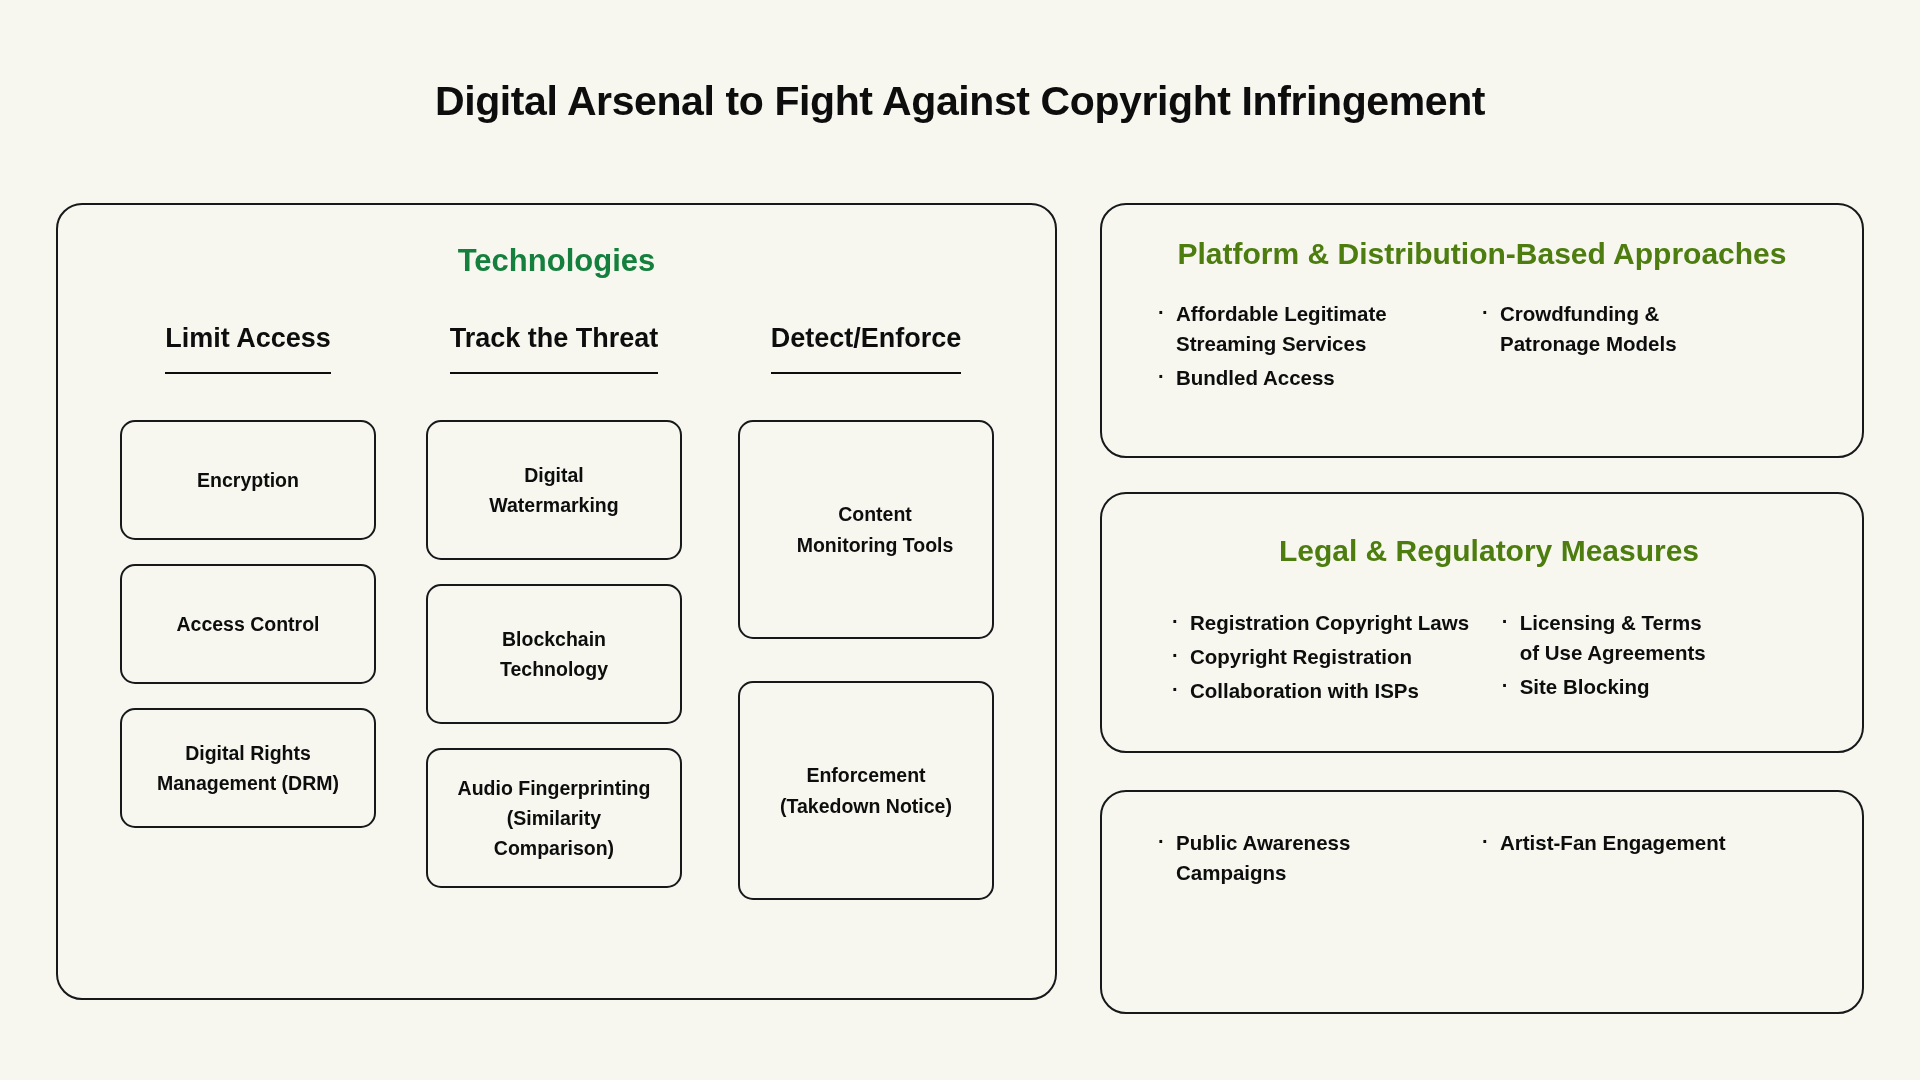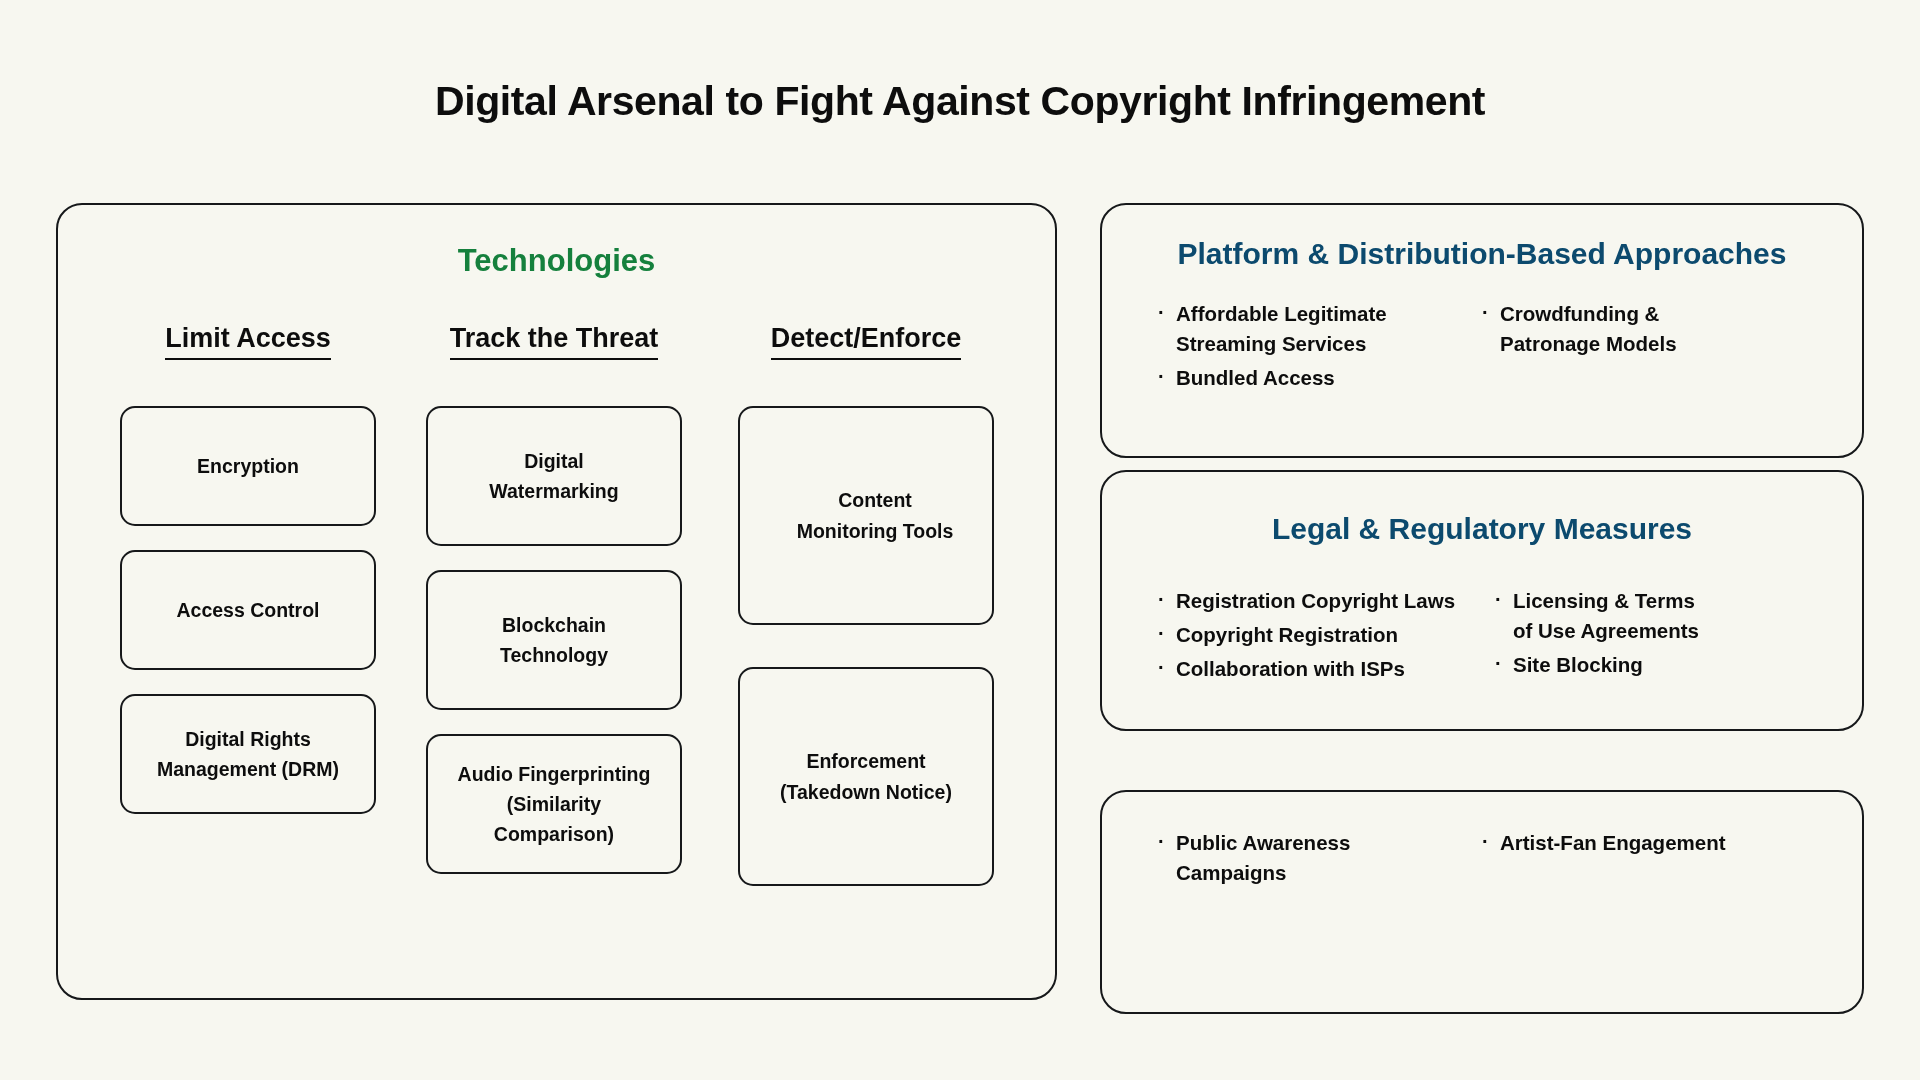--- a/index.html
+++ b/index.html
@@ -70,21 +70,21 @@
     text-align: center;
     font-size: 27px;
     font-weight: bold;
     color: #0D0D0D;
     padding-bottom: 2px;
     margin-bottom: 44px;
     white-space: nowrap;
   }
   .col-header > span {
     border-bottom: 2.5px solid #0D0D0D;
-    padding-bottom: 4px;
+    padding-bottom: 18px;
     display: inline-block;
   }
 
   .tech-box {
     border: 2.2px solid #16181A;
     border-radius: 15px;
     background: transparent;
     display: flex;
     align-items: center;
     justify-content: center;
@@ -106,28 +106,28 @@
   
   .right-card {
     position: absolute;
     left: 1100px;
     width: 764px;
     border: 2.5px solid #16181A;
     border-radius: 26px;
     background: transparent;
   }
   #card-platform  { top: 203px; height: 255px; }
-  #card-legal     { top: 470px; height: 261px; }
+  #card-legal     { top: 492px; height: 261px; padding-left: 14px; }
   #card-education { top: 790px; height: 224px; }
 
   .card-title {
     text-align: center;
     font-size: 30px;
     font-weight: bold;
-    color: #0c4a6e;
+    color: #4d7c0f;
     white-space: nowrap;
   }
   #card-platform  .card-title { margin-top: 32px; }
   #card-legal     .card-title { margin-top: 40px; }
   #card-education .card-title { margin-top: 38px; }
 
   .bullet-grid {
     display: flex;
     padding: 0 56px;
   }

